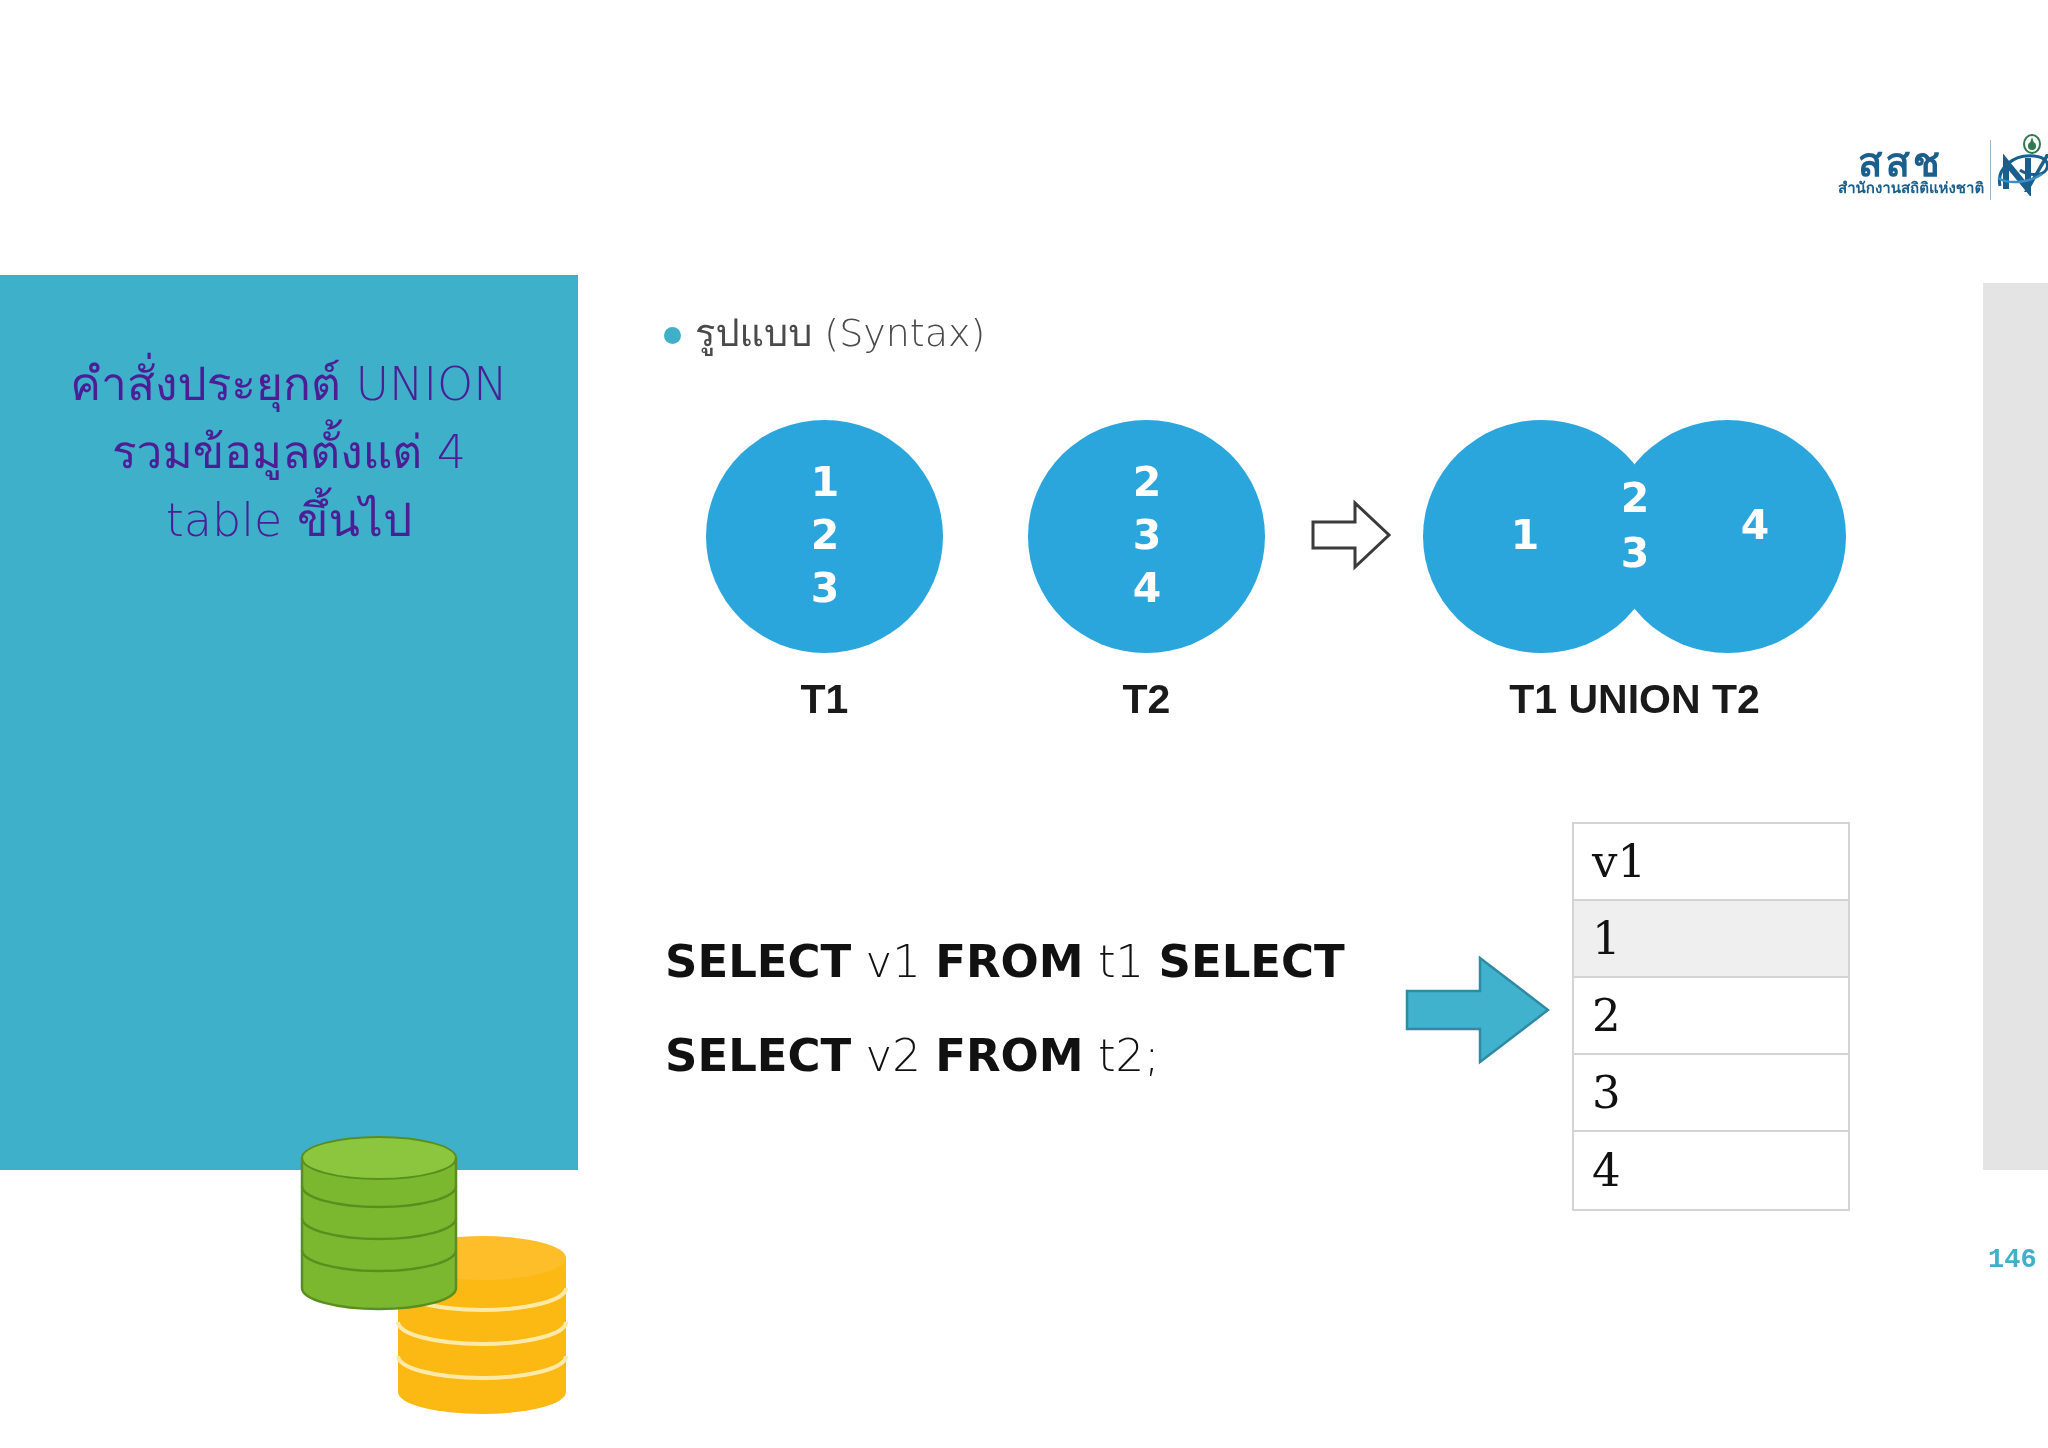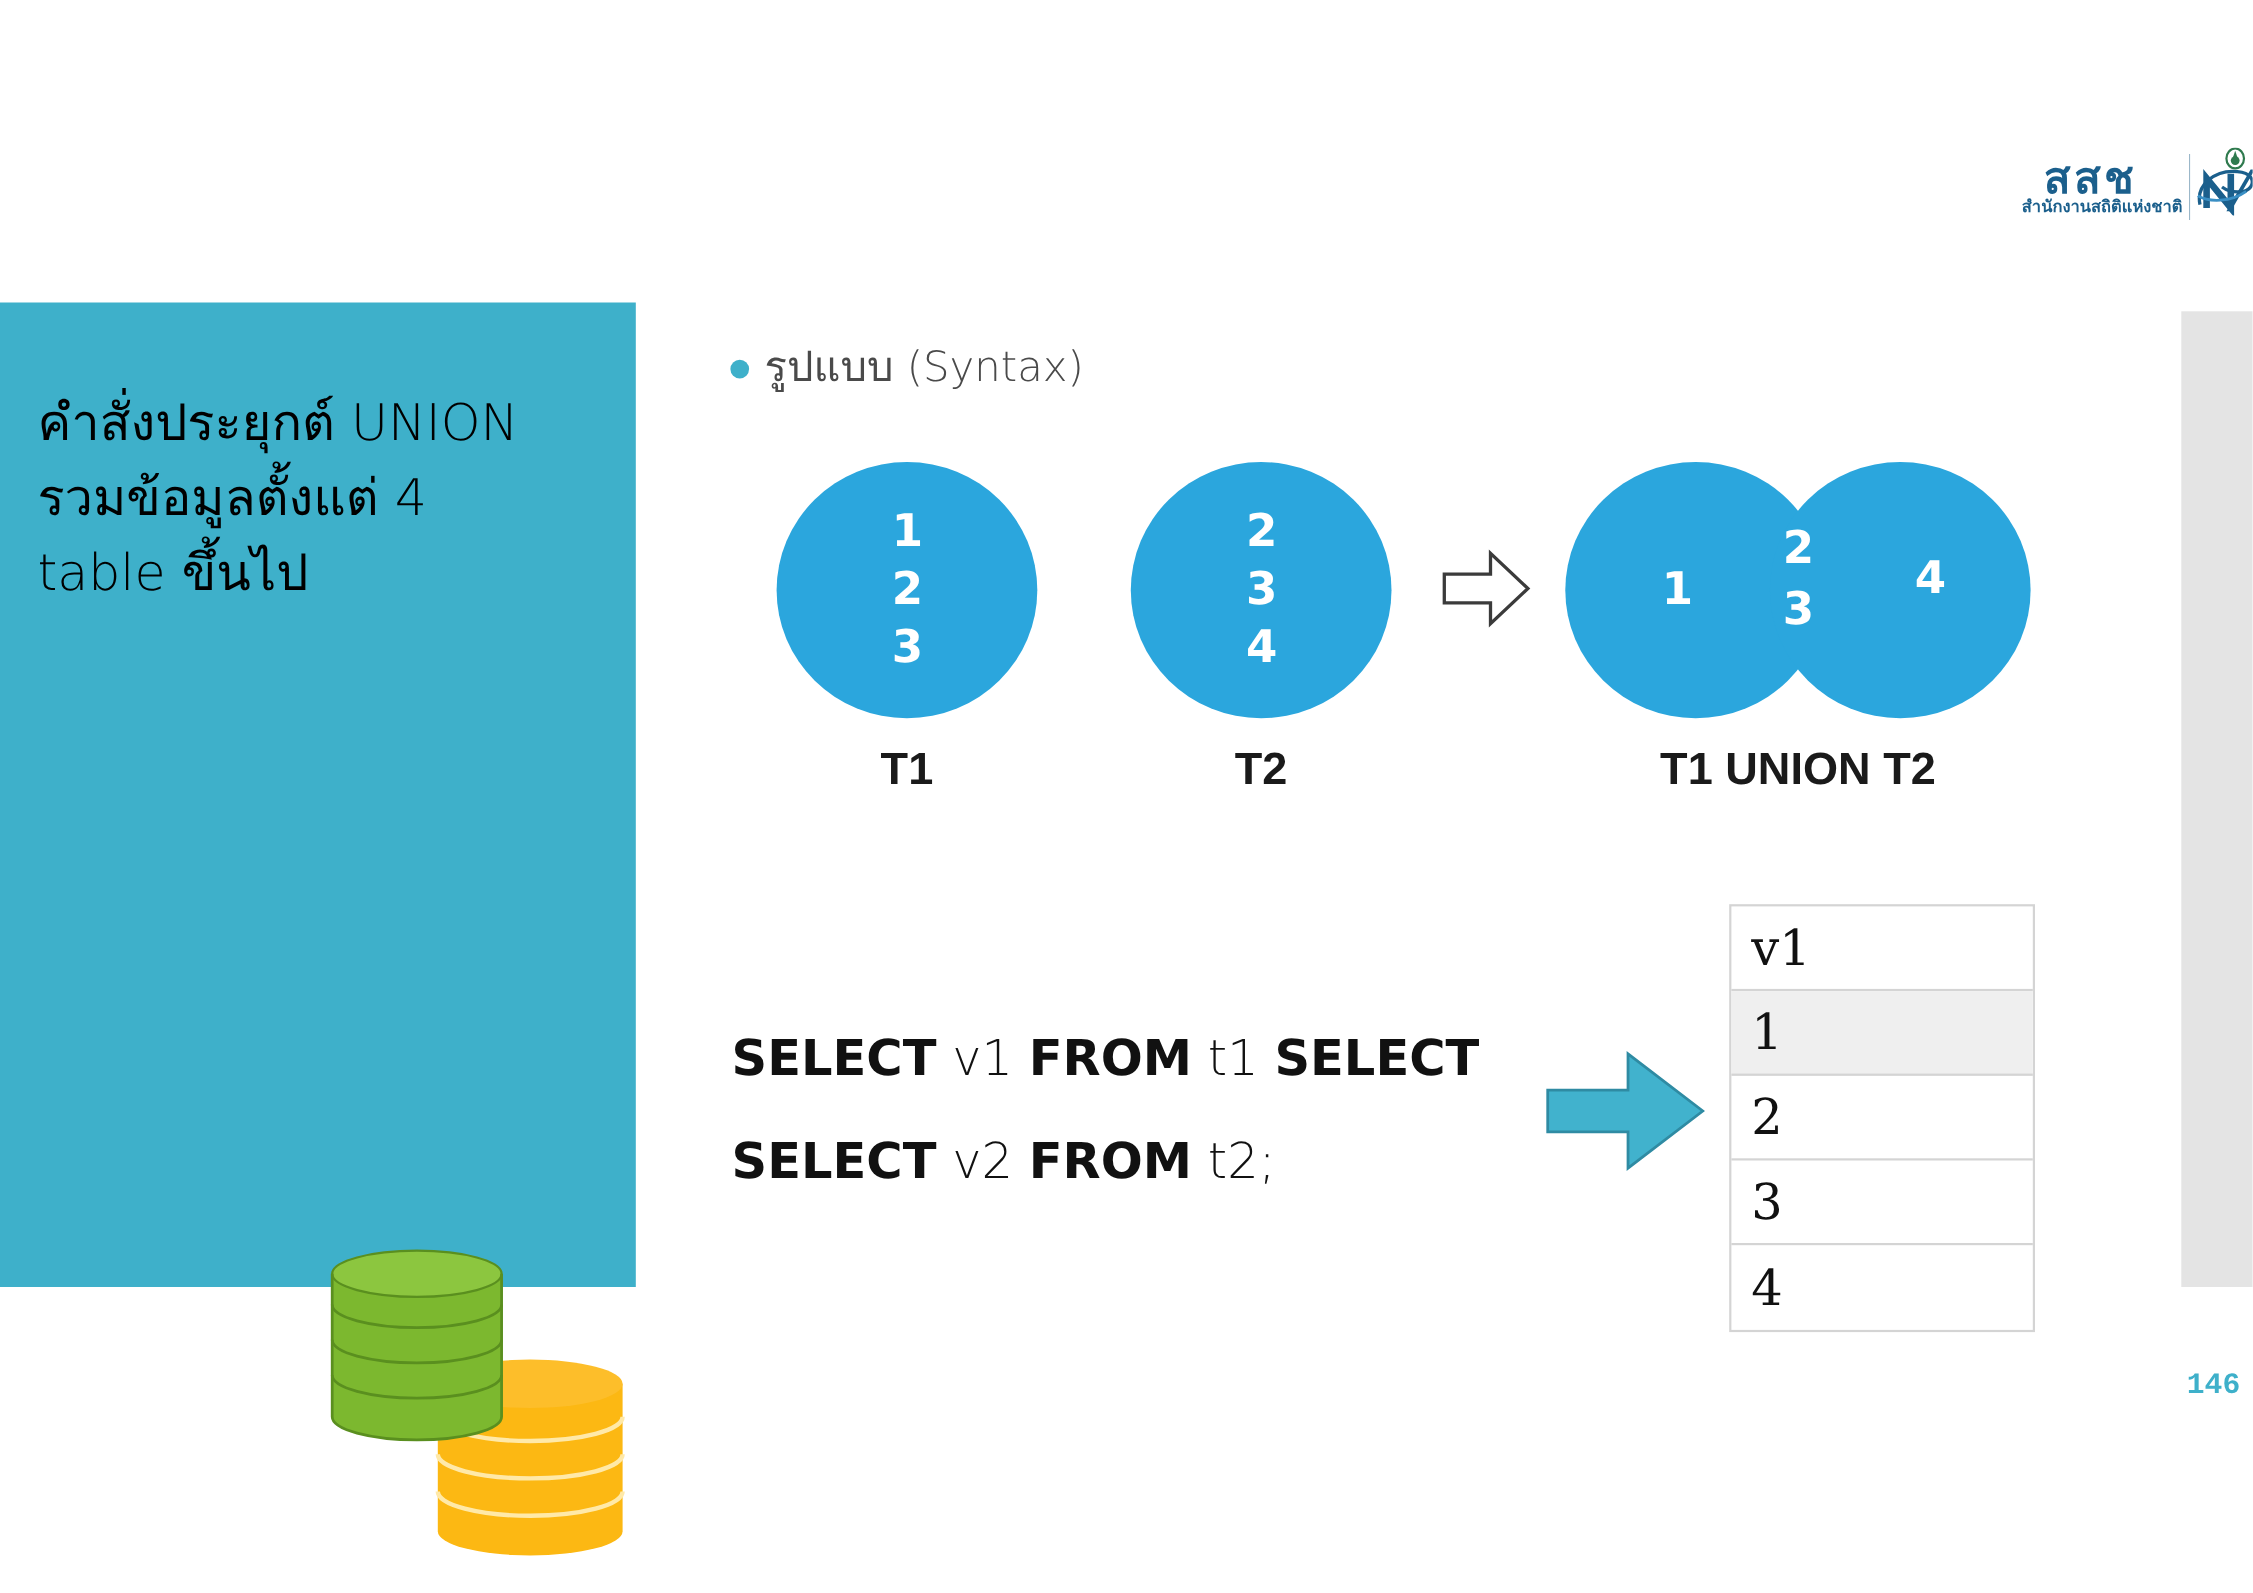--- a/index.html
+++ b/index.html
@@ -82,21 +82,22 @@
     top: 275px;
     width: 578px;
     height: 895px;
     background: #3eb0ca;
   }
   .side-title {
     position: absolute;
     left: 34px;
     top: 75px;
     width: 510px;
-    color: #000000;
+    text-align: center;
+    color: #4c1d95;
     font-size: 46px;
     line-height: 68px;
     font-weight: 300;
     font-family: "DejaVu Sans", sans-serif;
   }
   .side-title span { display: block; }
 
   
   .db-art {
     position: absolute;

